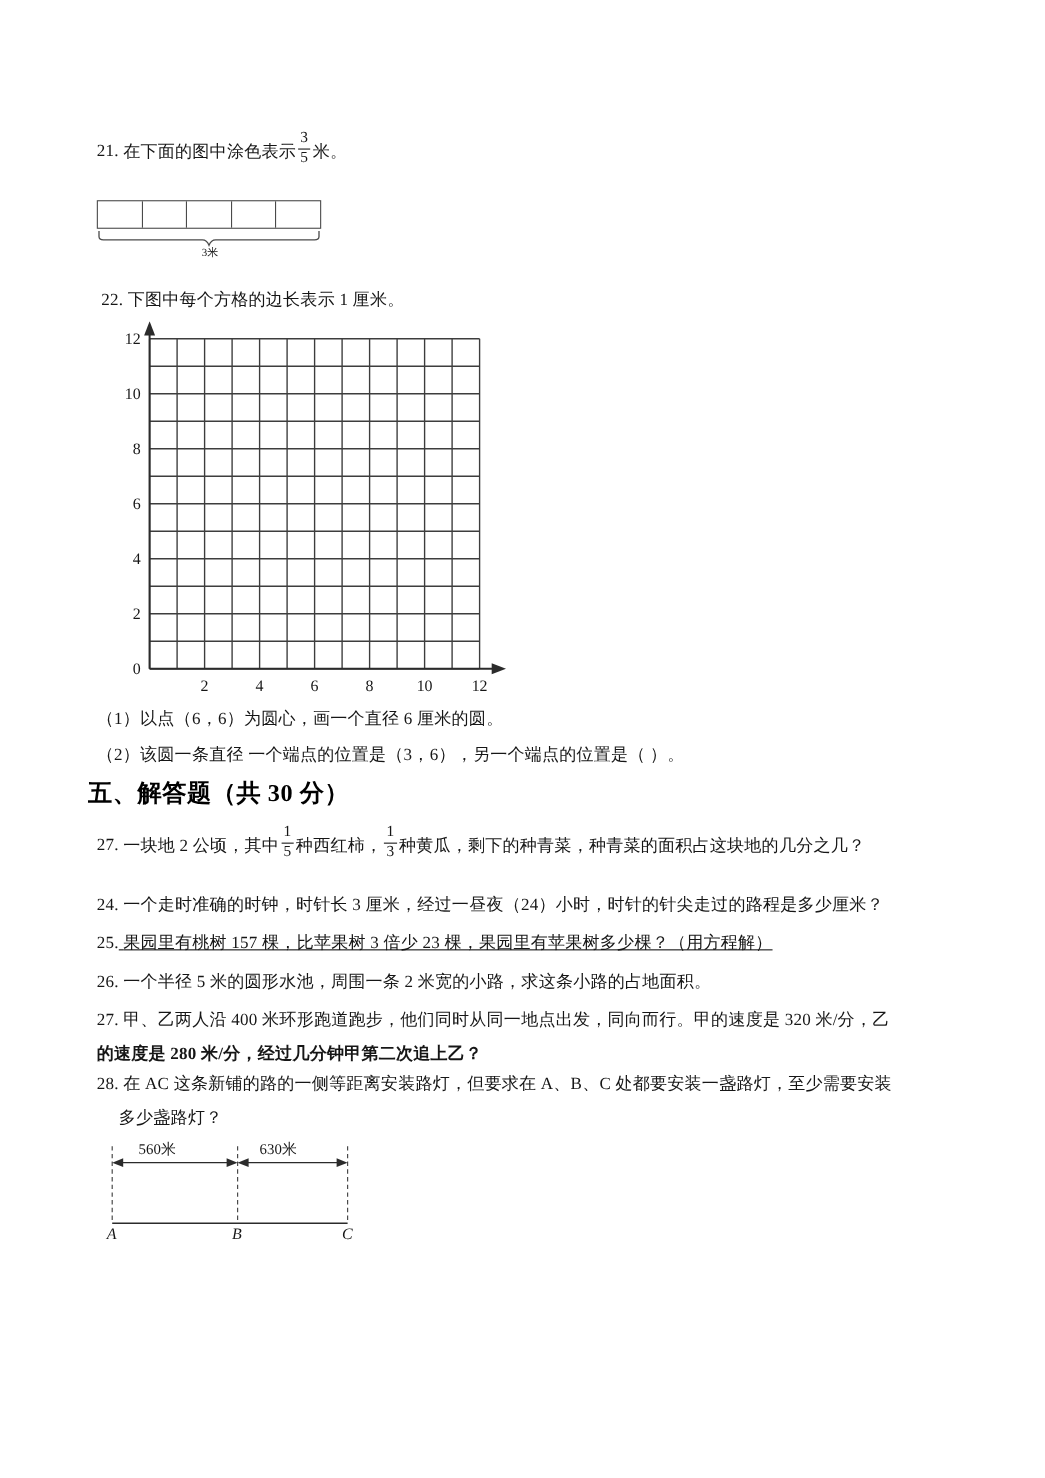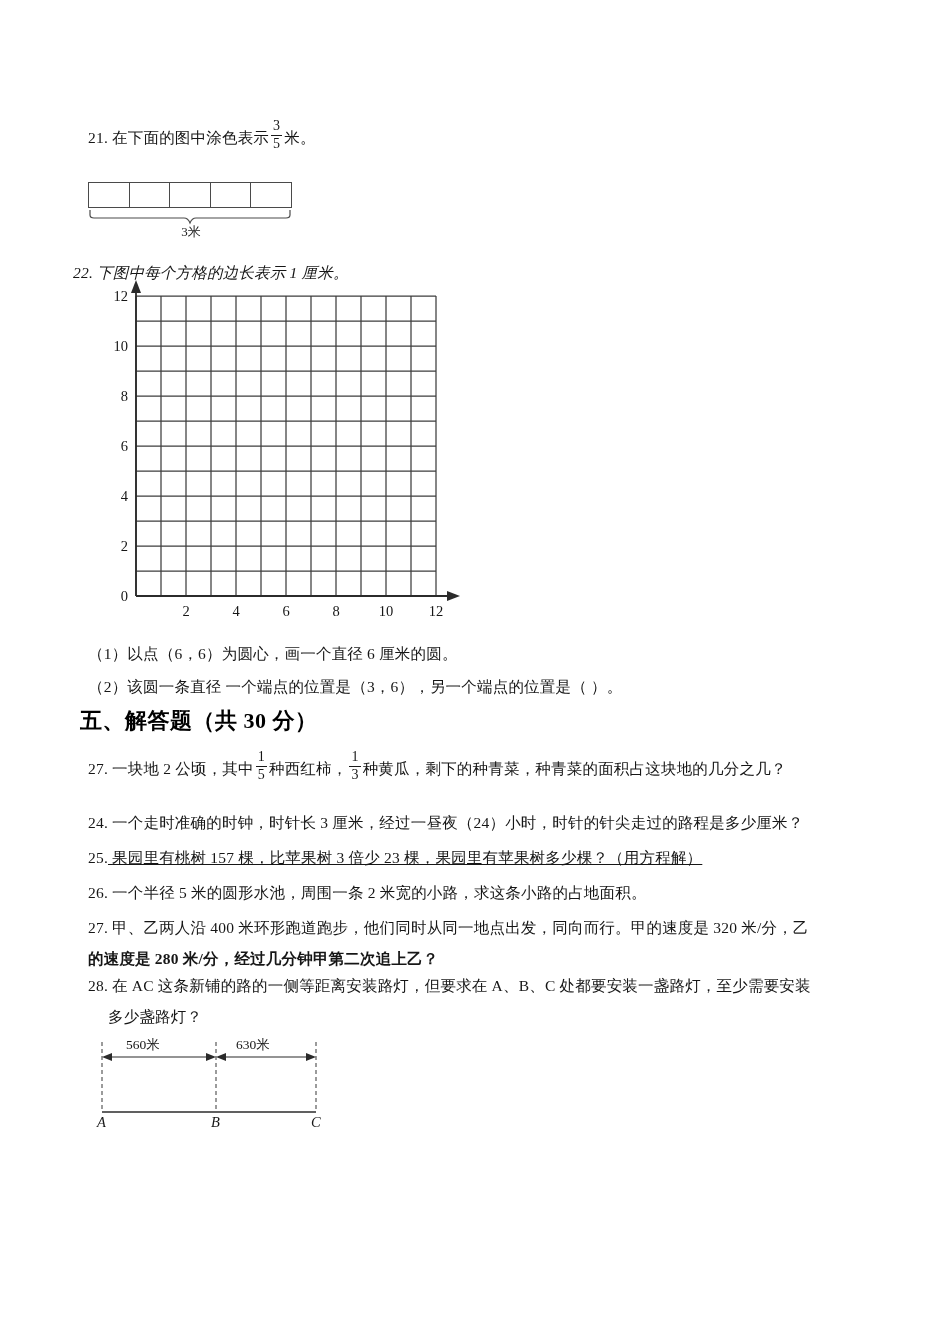--- a/index.html
+++ b/index.html
@@ -101,29 +101,29 @@
     top: 27px;
     width: 206px;
     height: 16px;
   }
   #strip-diagram .brace-label {
     position: absolute;
     left: 0;
     top: 41px;
     width: 206px;
     text-align: center;
-    font-size: 13px;
+    font-size: 10px;
     color: #161616;
   }
 
   
   #grid-figure {
     position: absolute;
     left: 100px;
-    top: 280px;
+    top: 292px;
     width: 360px;
     height: 340px;
   }
   #grid-figure svg { display: block; }
 
   
   #road-diagram {
     position: absolute;
     left: 88px;
     top: 1034px;
@@ -162,21 +162,21 @@
       <div class="cell"></div>
       <div class="cell"></div>
       <div class="cell"></div>
     </div>
     <svg class="brace" width="206" height="16" viewBox="0 0 206 16">
       <path d="M2,1 L2,6 Q2,9 6,9 L96,9 Q100,9 102,14 Q104,9 108,9 L198,9 Q202,9 202,6 L202,1" fill="none" stroke="#4a4a4a" stroke-width="1.2"></path>
     </svg>
     <div class="brace-label">3米</div>
   </div>
 
-  <div class="qline" style="left:73px; top:258px;font-style:italic;">
+  <div class="qline" style="left:92px; top:258px;">
     <span class="num">22.</span>
     <span>下图中每个方格的边长表示 1 厘米。</span>
   </div>
 
   <div id="grid-figure">
     <svg width="360" height="340" viewBox="0 0 360 340">
 
       <g stroke="#3d3d3d" stroke-width="1.25" fill="none">
 
         <line x1="36" y1="16" x2="36" y2="316"></line>

